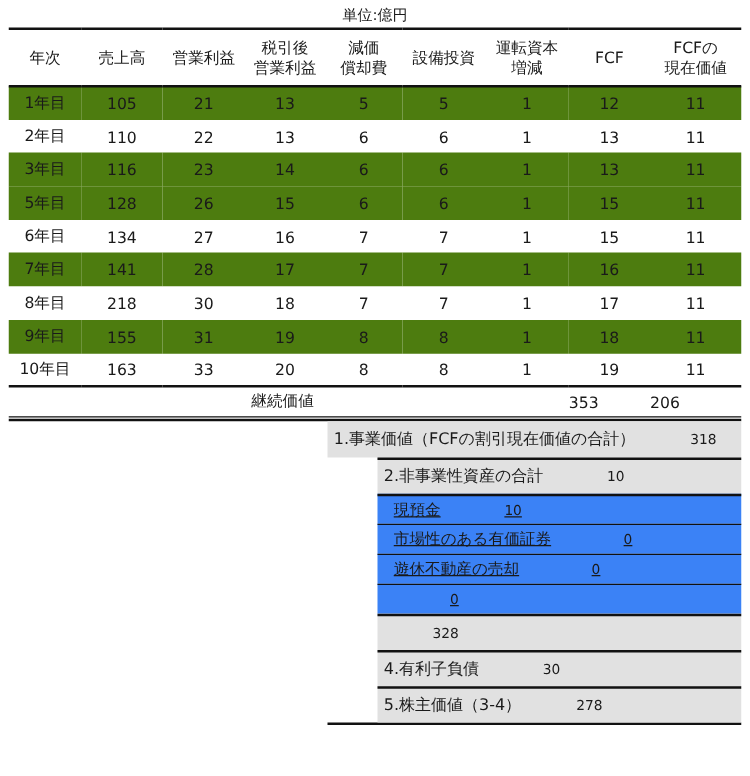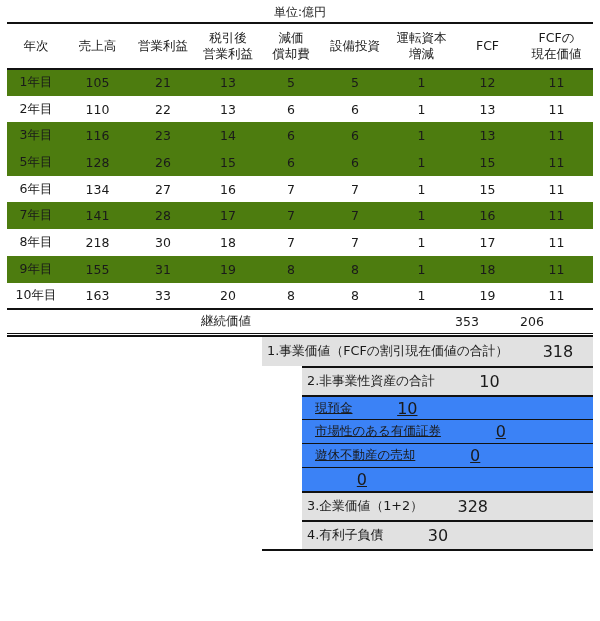--- a/index.html
+++ b/index.html
@@ -78,21 +78,21 @@
     font-size: 12.8px;
   }
   .vrow.sub { height: 24px; font-size: 12.5px; background: #3b82f6; text-decoration: underline; }
   .vlabel { padding-left: 5px; white-space: nowrap; }
   .vrow.sub .vlabel { padding-left: 13px; }
   .vvalue {
     width: 73px;
     flex-shrink: 0;
     text-align: right;
     padding-right: 8px;
-    font-size: 16px;
+    font-size: 11px;
   }
 </style>
 </head>
 <body>
 
 <div class="page">
 
   <div class="unit">単位:億円</div>
 
   <table class="dcf">
@@ -254,22 +254,25 @@
         <span class="vvalue">0</span>
       </div>
       <div class="vrow sub">
         <span class="vlabel">遊休不動産の売却</span>
         <span class="vvalue">0</span>
       </div>
       <div class="vrow sub">
         <span class="vvalue">0</span>
       </div>
       <div class="vrow section">
-        <span class="vlabel">3.企業価値（1+2）</span>
         <span class="vvalue">328</span>
       </div>
       <div class="vrow section">
         <span class="vlabel">4.有利子負債</span>
         <span class="vvalue">30</span>
       </div>
+      <div class="vrow section">
+        <span class="vlabel">5.株主価値（3-4）</span>
+        <span class="vvalue">278</span>
+      </div>
     </div>
 
 </div>
 
 </body></html>

